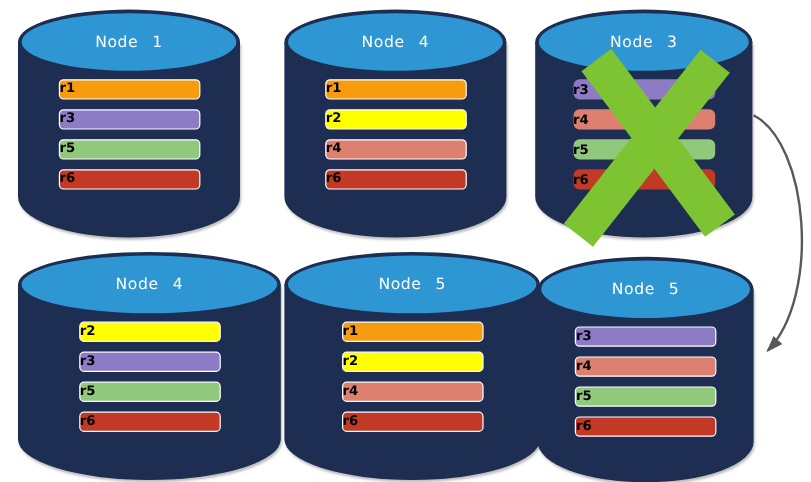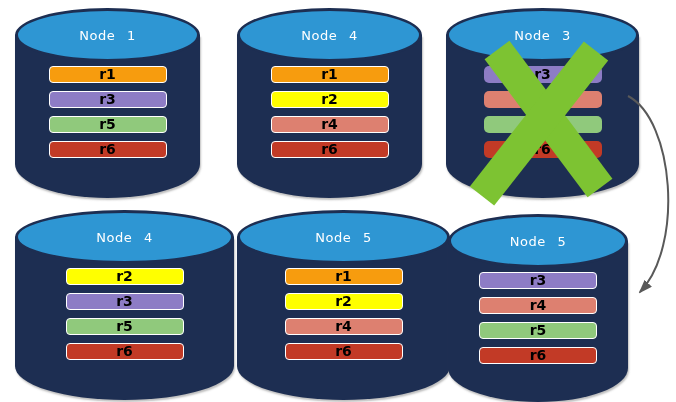--- a/index.html
+++ b/index.html
@@ -24,26 +24,26 @@
   .node-title{
     color:#ffffff;font-weight:normal;font-size:13px;word-spacing:7px;letter-spacing:.5px;
   }
   .bars{
     position:absolute;top:58px;left:50%;transform:translateX(-50%);
     width:118px;z-index:3;
   }
   .bar{
     height:17px;margin-bottom:8px;border-radius:4px;
     border:1px solid #ffffff;box-sizing:border-box;
-    text-align:center;font-size:14px;font-weight:bold;color:#000;line-height:14px;
+    text-align:left;font-size:11px;font-weight:bold;color:#000;line-height:14px;
   }
   .node.failed .bar{border:none;border-radius:5px;line-height:17px;}
   #node1{left:15px; top:8px;  width:185px;height:190px;}
   #node2{left:237px;top:8px;  width:185px;height:190px;}
-  #node3{left:446px;top:8px;  width:181px;height:190px;padding-left:12px;}
+  #node3{left:446px;top:8px;  width:181px;height:190px;}
   #node4{left:15px; top:210px;width:185px;height:190px;padding-left:34px;}
   #node5{left:237px;top:210px;width:213px;height:190px;}
   #node6{left:448px;top:214px;width:180px;height:188px;}
   #overlay{position:absolute;left:0;top:0;width:676px;height:402px;z-index:5;pointer-events:none;}
 </style>
 </head>
 <body>
 
 <div id="canvas">
 

